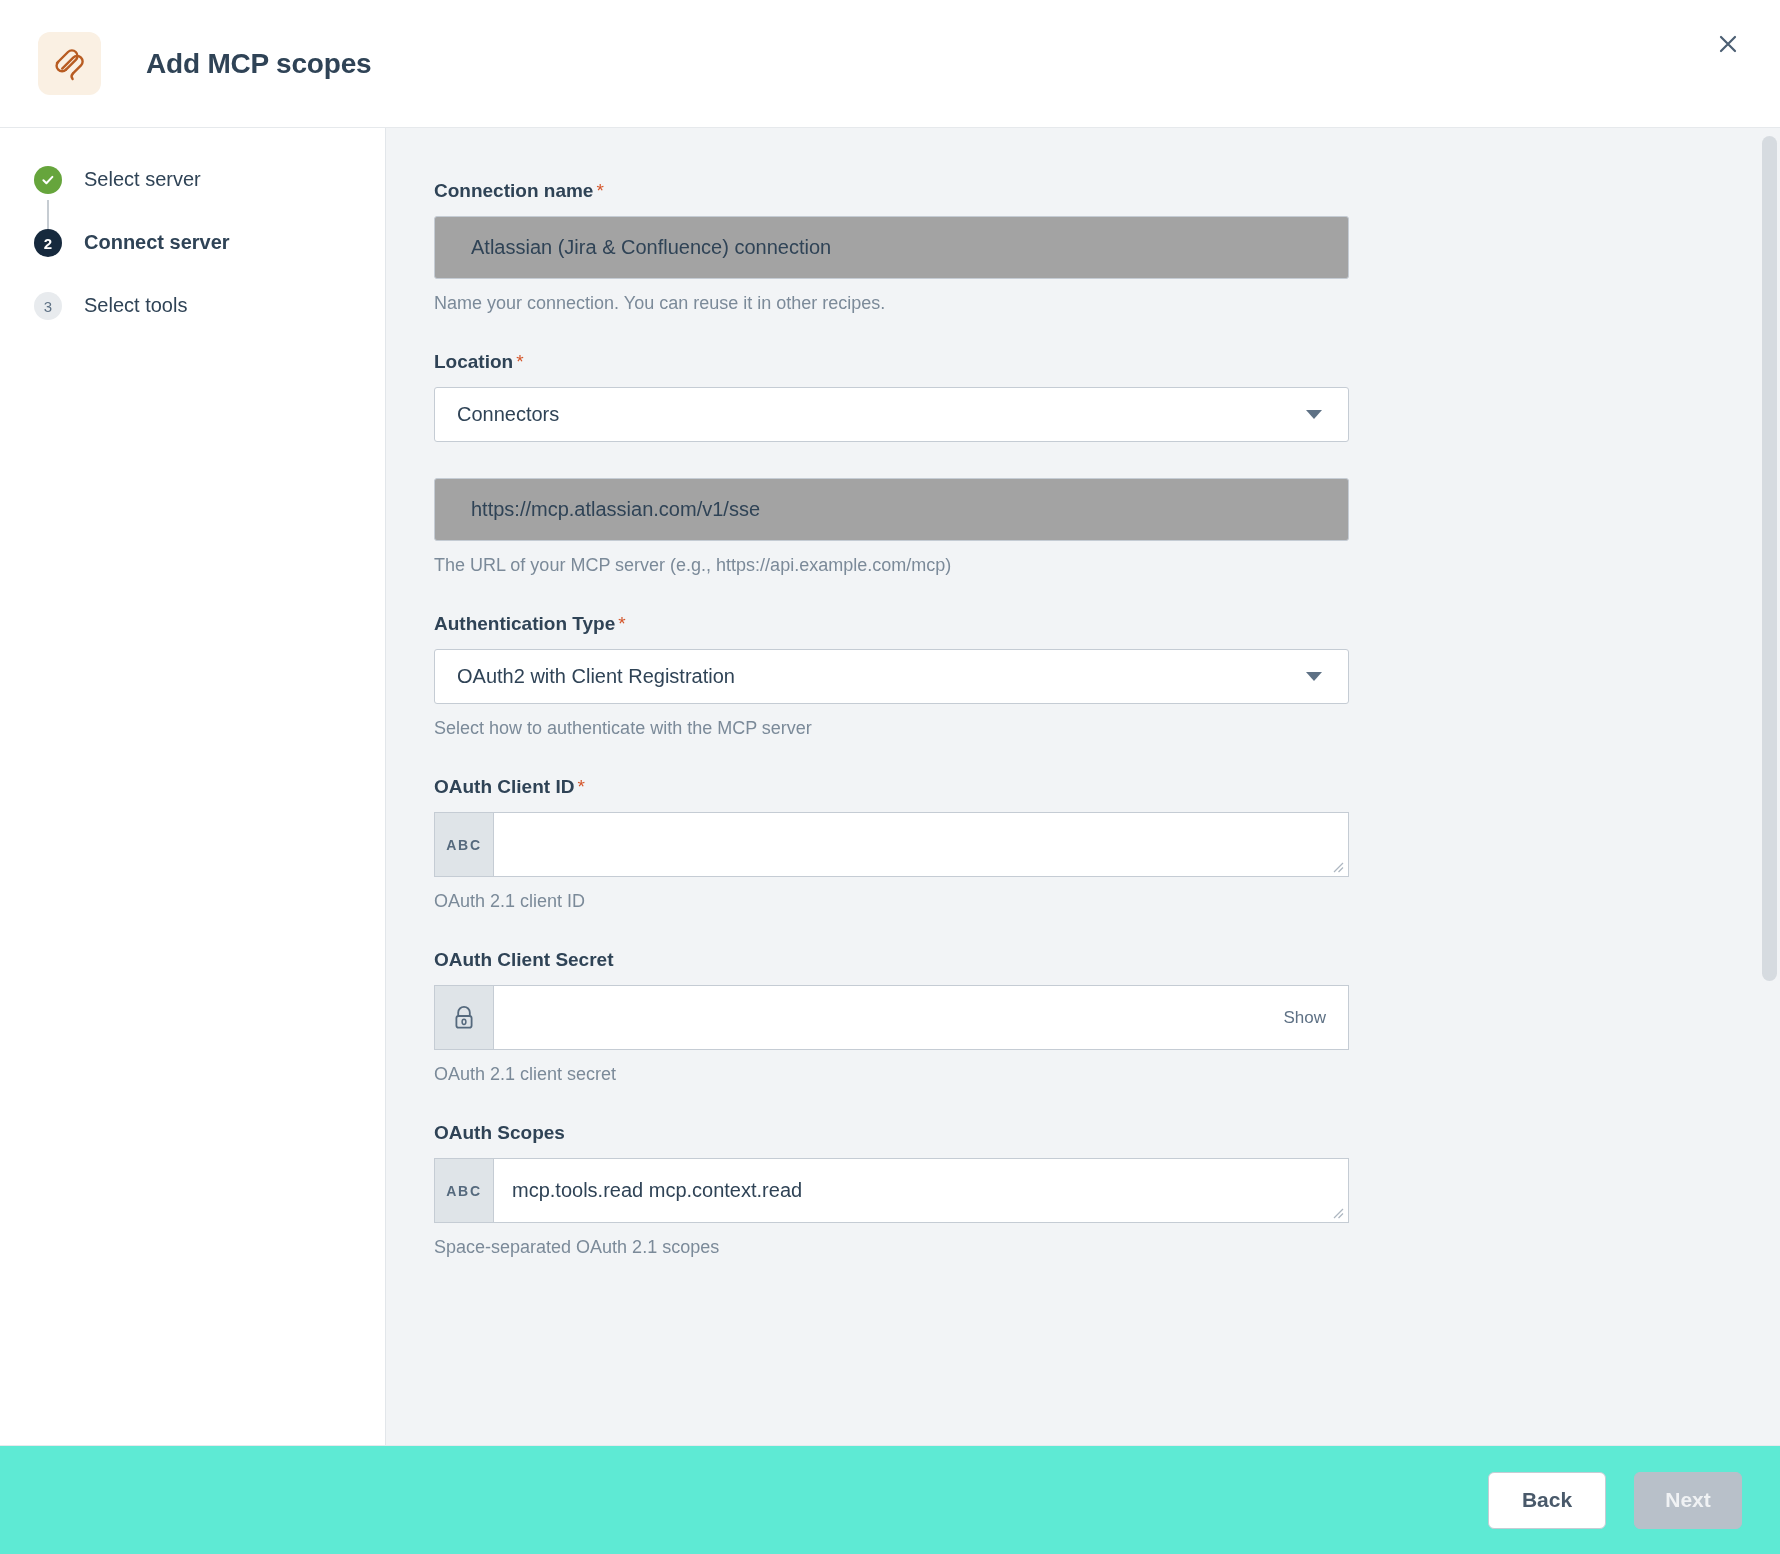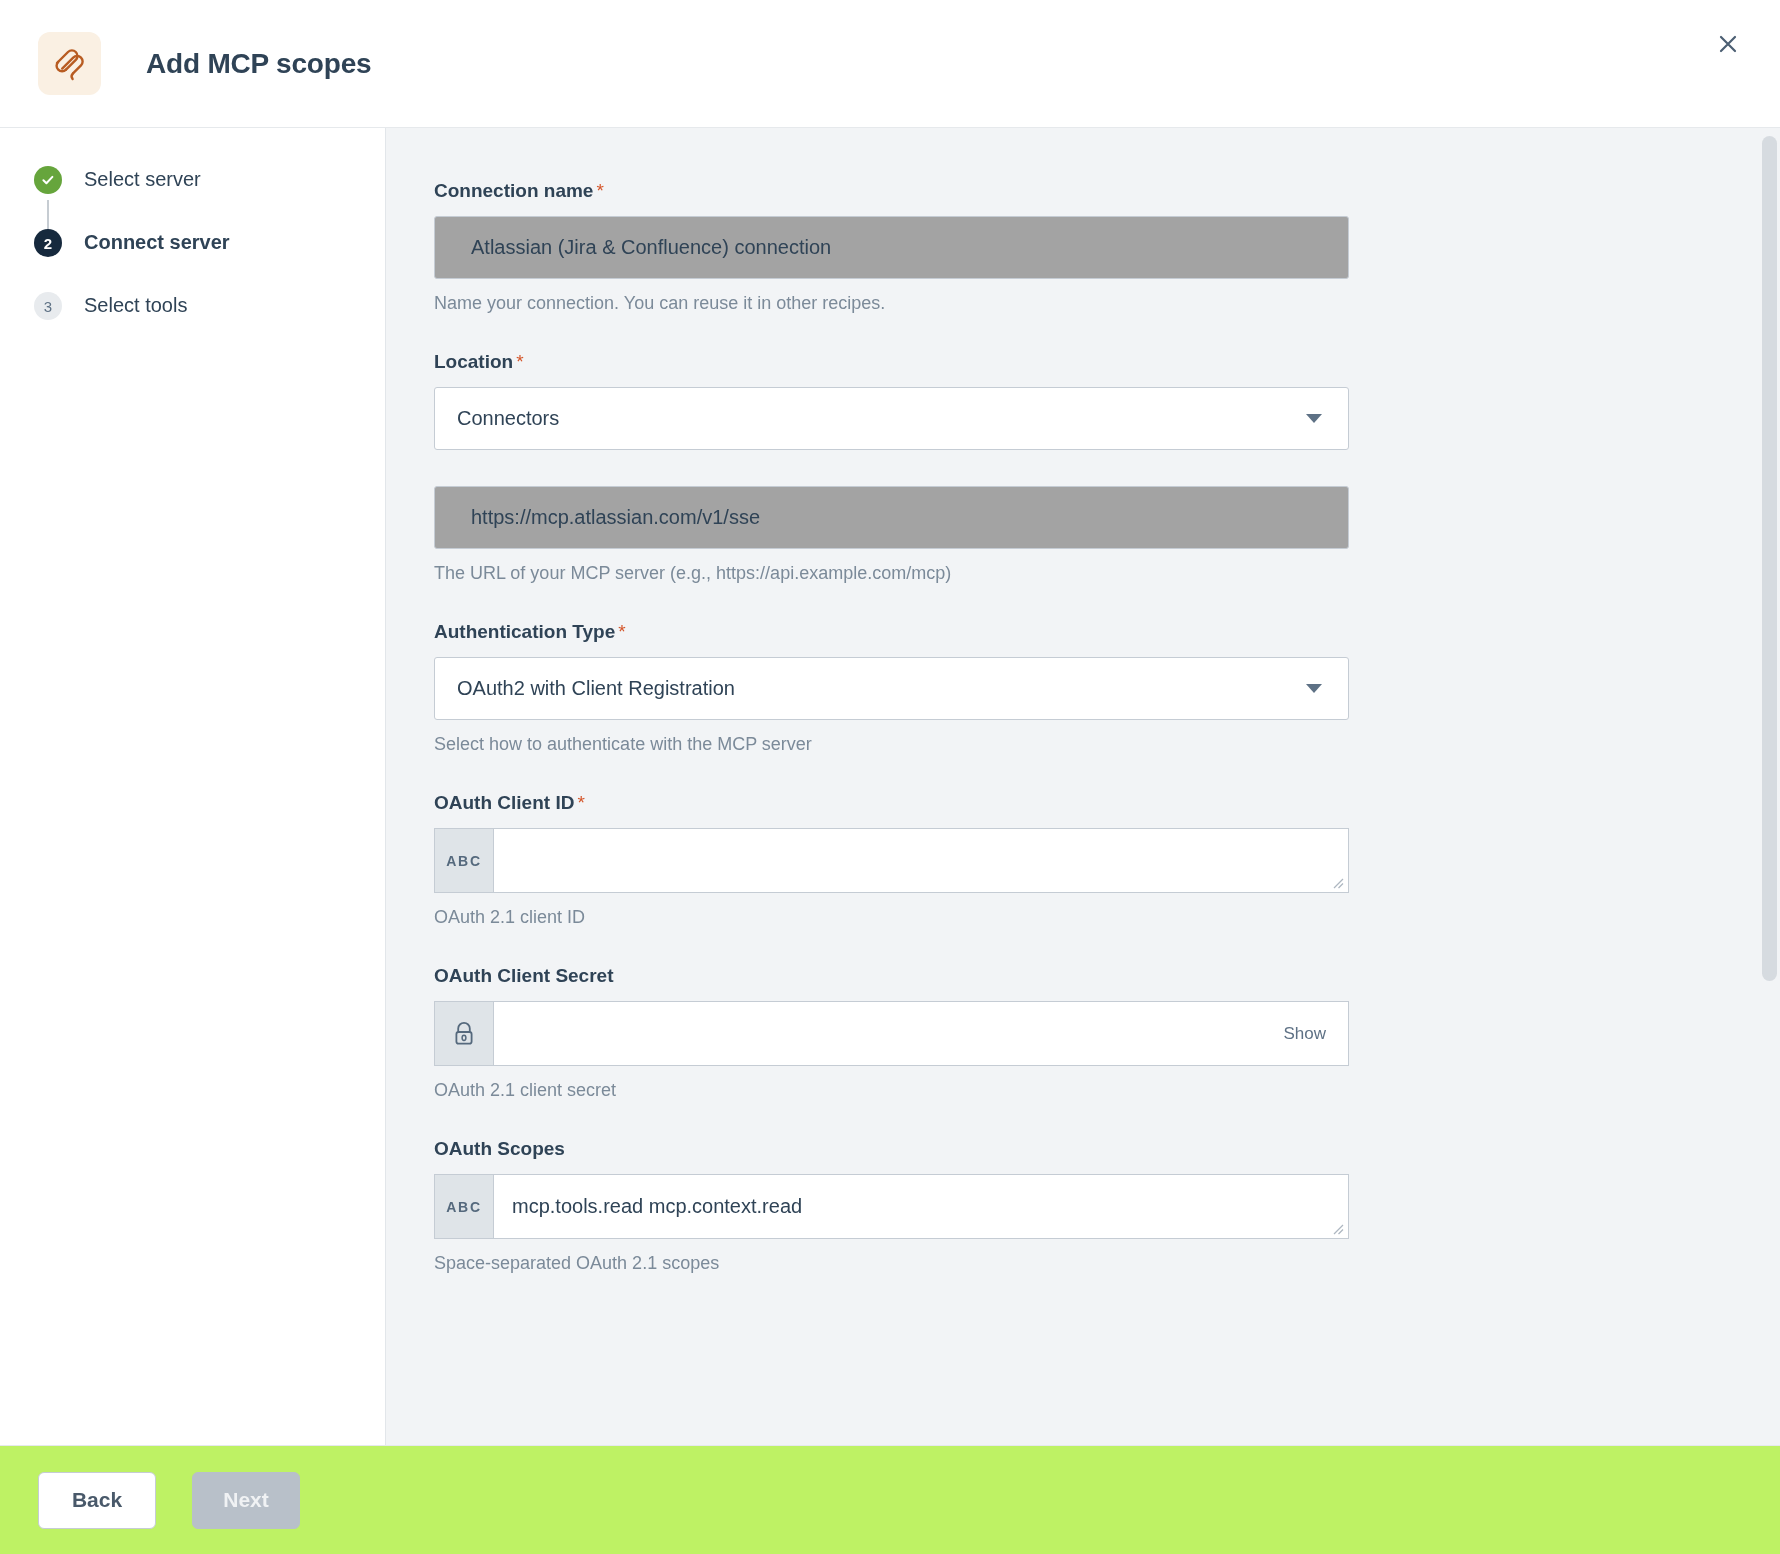--- a/index.html
+++ b/index.html
@@ -157,21 +157,21 @@
     font-size: 20px;
     color: #2f4356;
     padding: 0 36px;
     font-family: Liberation Sans, sans-serif;
     display: flex;
     align-items: center;
   }
 
   .select-input {
     width: 915px;
-    height: 63px;
+    height: 55px;
     background: #ffffff;
     border: 1px solid #c5ccd4;
     border-radius: 3px;
     font-size: 20px;
     color: #2f4356;
     padding: 0 22px;
     display: flex;
     align-items: center;
     justify-content: space-between;
     cursor: pointer;
@@ -258,26 +258,26 @@
     width: 15px;
     height: 845px;
     background: #d6dbe0;
     border-radius: 8px;
   }
 
   
   .footer {
     height: 108px;
     min-height: 108px;
-    background: #bef264;
-    display: flex;
-    align-items: center;
-    justify-content: flex-start;
+    background: #5eead4;
+    display: flex;
+    align-items: center;
+    justify-content: flex-end;
     padding: 0 38px;
-    gap: 12px;
+    gap: 4px;
   }
   .btn {
     height: 57px;
     border-radius: 6px;
     font-size: 21px;
     font-weight: bold;
     font-family: "Liberation Sans", sans-serif;
     cursor: pointer;
     display: flex;
     align-items: center;

